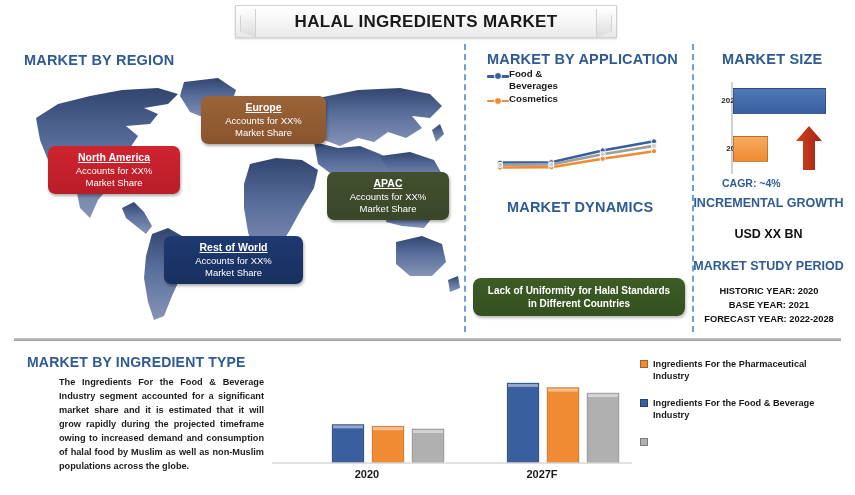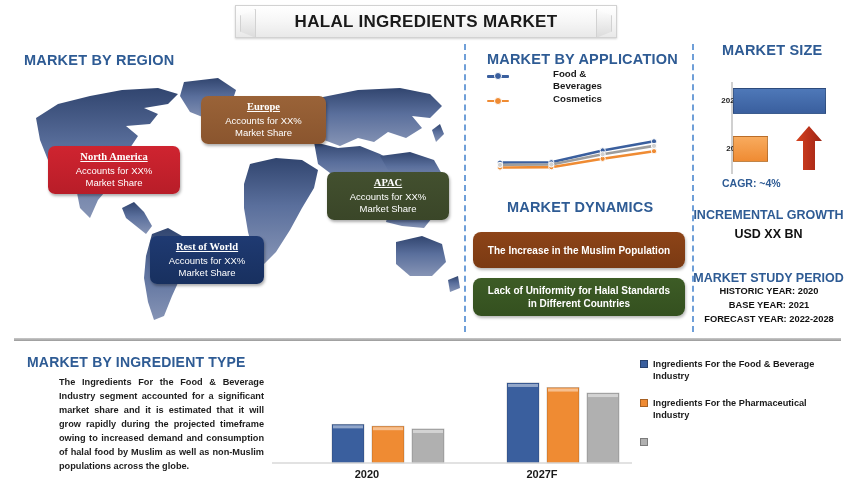--- a/index.html
+++ b/index.html
@@ -52,41 +52,41 @@
 
   
   .callout {
     position: absolute; border-radius: 7px; color: #fff;
     text-align: center; padding: 5px 8px 6px;
     box-shadow: 1px 2px 3px rgba(0,0,0,.32);
     line-height: 1.18;
   }
   .callout .ttl {
     display: block; font-weight: bold; font-size: 10.5px;
-    text-decoration: underline; margin-bottom: 2px; font-family: Liberation Serif, serif;
+    text-decoration: underline; margin-bottom: 2px;
   }
   .callout .l1, .callout .l2 { display: block; font-size: 9.5px; }
 
   #co-na     { left: 48px;  top: 146px; width: 132px; background: linear-gradient(180deg,#cf2430,#b81d28); }
   #co-europe { left: 201px; top: 96px;  width: 125px; background: linear-gradient(180deg,#9a6338,#8a552e); }
   #co-apac   { left: 327px; top: 172px; width: 122px; background: linear-gradient(180deg,#43502f,#3a4628); }
-  #co-row    { left: 150px; top: 236px; width: 114px; background: linear-gradient(180deg,#1f3a72,#18305f); }
+  #co-row    { left: 164px; top: 236px; width: 139px; background: linear-gradient(180deg,#1f3a72,#18305f); }
 
   
   .app-legend { position: absolute; left: 487px; top: 68px; width: 175px; }
   .leg-row { display: flex; align-items: flex-start; margin-bottom: 1px; }
   .leg-marker { flex: 0 0 auto; width: 22px; height: 12px; position: relative; margin-top: 2px; }
   .leg-marker .bar {
     position: absolute; left: 0; top: 5px; width: 22px; height: 2.5px; border-radius: 1px;
   }
   .leg-marker .dot {
     position: absolute; left: 7px; top: 2px; width: 8px; height: 8px; border-radius: 50%;
     border: 1.4px solid #fff;
   }
-  .leg-txt { font-size: 9.7px; font-weight: bold; color: #1a1a1a; line-height: 1.22; margin-left: 44px; }
+  .leg-txt { font-size: 9.7px; font-weight: bold; color: #1a1a1a; line-height: 1.22; }
   .linechart { position: absolute; left: 492px; top: 128px; width: 170px; height: 52px; }
   .linechart svg { width: 100%; height: 100%; display: block; }
 
   
   .dyn-box {
     position: absolute; border-radius: 8px; color: #fff; text-align: center;
     display: flex; align-items: center; justify-content: center;
     font-size: 10px; font-weight: bold; line-height: 1.3; padding: 4px 10px;
     box-shadow: 1px 2px 3px rgba(0,0,0,.28);
   }
@@ -102,21 +102,21 @@
   #ms-bar-2028 { top: 6px;  width: 93px; height: 26px;
                  background: linear-gradient(180deg,#4e78b8,#3a5f9e); }
   #ms-bar-2020 { top: 54px; width: 35px; height: 26px;
                  background: linear-gradient(180deg,#f8ab5e,#ef8b33); }
   .ms-arrow { position: absolute; left: 96px; top: 44px; width: 26px; height: 44px; }
   .cagr { position: absolute; left: 722px; top: 177px; font-size: 10.5px;
           font-weight: bold; color: #2e5b94; }
 
   
   .info-head { position: absolute; width: 165px; text-align: center; left: 686px;
-               font-size: 12.5px; font-weight: bold; color: #2e5b94; margin-top: 12px; }
+               font-size: 12.5px; font-weight: bold; color: #2e5b94; }
   .info-val  { position: absolute; width: 165px; text-align: center; left: 686px;
                font-size: 12.5px; font-weight: bold; color: #111; }
   .info-line { position: absolute; width: 180px; text-align: center; left: 679px;
                font-size: 9.3px; font-weight: bold; color: #111; }
 
   
   .para {
     position: absolute; left: 27px; top: 376px; width: 205px;
     font-size: 9.2px; font-weight: bold; color: #1d1d1d;
     line-height: 1.52; text-align: justify; margin-left: 32px;
@@ -253,28 +253,25 @@
           <circle cx="162" cy="23.2" r="2.6" fill="#ef8b33" stroke="#ffffff" stroke-width="1"></circle>
           <circle cx="8" cy="36.88" r="2.6" fill="#d0d0d0" stroke="#ffffff" stroke-width="1"></circle>
           <circle cx="59.333333333333336" cy="36.5" r="2.6" fill="#d0d0d0" stroke="#ffffff" stroke-width="1"></circle>
           <circle cx="110.66666666666667" cy="26.24" r="2.6" fill="#d0d0d0" stroke="#ffffff" stroke-width="1"></circle>
           <circle cx="162" cy="17.88" r="2.6" fill="#d0d0d0" stroke="#ffffff" stroke-width="1"></circle>
         </g>
     </svg>
   </div>
 
   <div class="sec-head" style="left:507px; top:199px; font-size:14.5px;">MARKET DYNAMICS</div>
-  <div class="dyn-box" id="dyn-1">
-    <span>The Increase in the Muslim Population</span>
-  </div>
   <div class="dyn-box" id="dyn-2">
     <span>Lack of Uniformity for Halal Standards in Different Countries</span>
   </div>
 
-  <div class="sec-head" style="left:722px; top:42px;text-align:center;">MARKET SIZE</div>
+  <div class="sec-head" style="left:722px; top:51px;text-align:center;">MARKET SIZE</div>
 
   <div class="msize">
     <div class="ms-axis"></div>
     <div class="ms-lbl" style="top:14px;">2028F</div>
     <div class="ms-lbl" style="top:62px;">2020</div>
     <div class="ms-bar" id="ms-bar-2028"></div>
     <div class="ms-bar" id="ms-bar-2020"></div>
     <div class="ms-arrow">
       <svg viewBox="0 0 26 44" preserveAspectRatio="none">
         <defs>
@@ -318,25 +315,25 @@
           <rect x="316" y="31.08" width="30" height="3" fill="rgba(255,255,255,0.45)"></rect>
         </g>
       <line x1="0" y1="100" x2="360" y2="100" stroke="#d8d8d8" stroke-width="1.5"></line>
       <text id="bc-lbl-0" x="95" y="115" font-family="Liberation Sans, sans-serif" font-size="11" font-weight="bold" fill="#1a1a1a" text-anchor="middle">2020</text>
       <text id="bc-lbl-1" x="270" y="115" font-family="Liberation Sans, sans-serif" font-size="11" font-weight="bold" fill="#1a1a1a" text-anchor="middle">2027F</text>
     </svg>
   </div>
 
   <div class="bar-legend">
     <div class="bl-row">
+      <span class="bl-sq" style="background:#ef8b33;"></span>
+      <span class="bl-txt">Ingredients For the Pharmaceutical Industry</span>
+    </div>
+    <div class="bl-row">
       <span class="bl-sq" style="background:#3a5f9e;"></span>
       <span class="bl-txt">Ingredients For the Food &amp; Beverage Industry</span>
     </div>
     <div class="bl-row">
-      <span class="bl-sq" style="background:#ef8b33;"></span>
-      <span class="bl-txt">Ingredients For the Pharmaceutical Industry</span>
-    </div>
-    <div class="bl-row">
       <span class="bl-sq" style="background:#b0b0b0;"></span>
     </div>
   </div>
 
 </div>
 
 </body></html>

